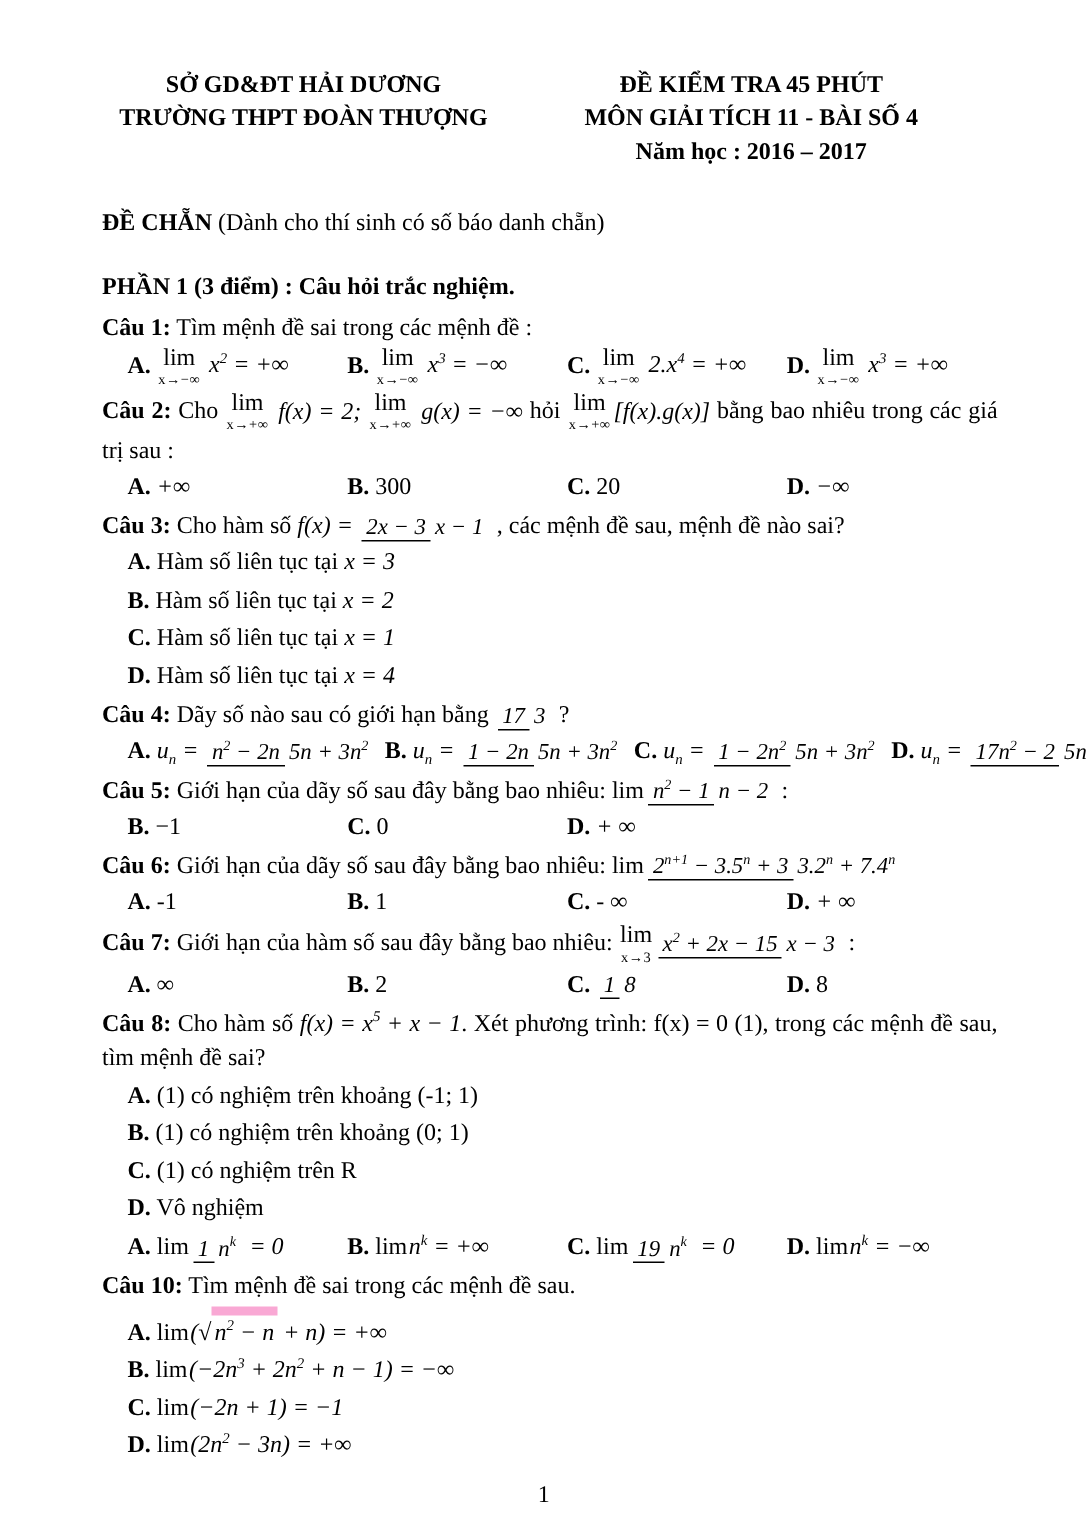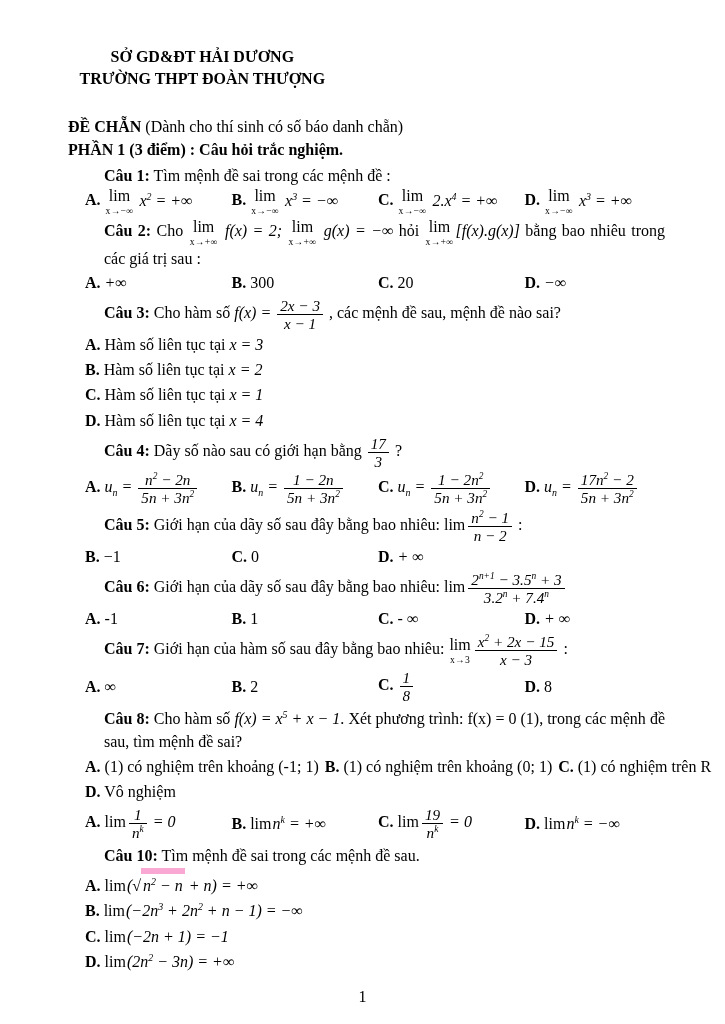--- a/index.html
+++ b/index.html
@@ -6,53 +6,58 @@
   .page{
     position:relative;width:725px;height:1024px;box-sizing:border-box;
     padding:46px 60px 0 68px;
     font-family:"Liberation Serif","DejaVu Serif",serif;
     font-size:16px;line-height:1.45;color:#000;background:#fff;
   }
   .header{display:flex;font-weight:bold;line-height:1.4;}
   .header-left{width:45%;text-align:center;}
   .header-right{width:55%;text-align:center;}
   .intro{margin-top:24px;}
-  .part-title{font-weight:bold;}
+  .part-title{font-weight:bold;margin-top:20px;}
   .question{margin-top:3px;}
   .q-label{font-weight:bold;}
-  .q-stem{text-align:justify;margin-left:36px;}
+  .q-stem{text-align:justify;}
   .options{display:grid;padding-left:17px;column-gap:6px;row-gap:2px;margin-top:1px;align-items:center;}
   .cols4{grid-template-columns:1fr 1fr 1fr 1fr;}
   .cols2{grid-template-columns:1fr;}
-  .cols1{grid-template-columns:1fr 1fr 1fr;}
+  .cols1{grid-template-columns:1fr;}
   .opt{white-space:nowrap;}
   .opt-label{font-weight:bold;}
   .math{font-style:italic;white-space:nowrap;}
   sup,sub{font-size:0.62em;line-height:0;}
-  .frac{display:inline-flex;flex-direction:column;vertical-align:middle;text-align:center;margin:0 2px;line-height:1.12;font-size:0.95em;}
+  .frac{display:inline-flex;flex-direction:row;vertical-align:middle;text-align:center;margin:0 2px;line-height:1.12;font-size:0.95em;}
   .frac .num{border-bottom:1px solid #000;padding:0 3px;}
   .frac .den{padding:0 3px;}
   .limw{display:inline-flex;flex-direction:column;align-items:center;vertical-align:middle;line-height:1;margin:0 2px 0 1px;font-style:normal;}
   .limw .limunder{font-size:0.6em;margin-top:2px;letter-spacing:0.3px;}
   .lim-plain{font-style:normal;margin-right:1px;}
   .sqrt{display:inline-block;white-space:nowrap;}
   .radical{font-style:normal;}
   .radicand{display:inline-block;border-top:6px solid #f9a8d4;padding:0 2px;}
   .footer{position:absolute;bottom:16px;left:0;right:0;text-align:center;}
 </style>
 </head>
 <body>
 
 <div class="page">
 
   <div class="header">
     <div class="header-left">
       <div>SỞ GD&amp;ĐT  HẢI DƯƠNG</div>
       <div>TRƯỜNG THPT ĐOÀN THƯỢNG</div>
     </div>
+    <div class="header-right">
+      <div>ĐỀ KIỂM TRA 45 PHÚT</div>
+      <div>MÔN GIẢI TÍCH  11  - BÀI SỐ 4</div>
+      <div>Năm học : 2016 – 2017</div>
+    </div>
   </div>
 
   <div class="intro">
     <div><b>ĐỀ CHẴN</b><span> (Dành cho thí sinh có số báo danh chẵn)</span></div>
     <div class="part-title">PHẦN 1 (3 điểm) : Câu hỏi trắc nghiệm.</div>
   </div>
 
   <div class="question">
     <div class="q-stem"><b class="q-label">Câu 1:</b><span> Tìm mệnh đề sai trong các mệnh đề :</span></div>
     <div class="options cols4">

